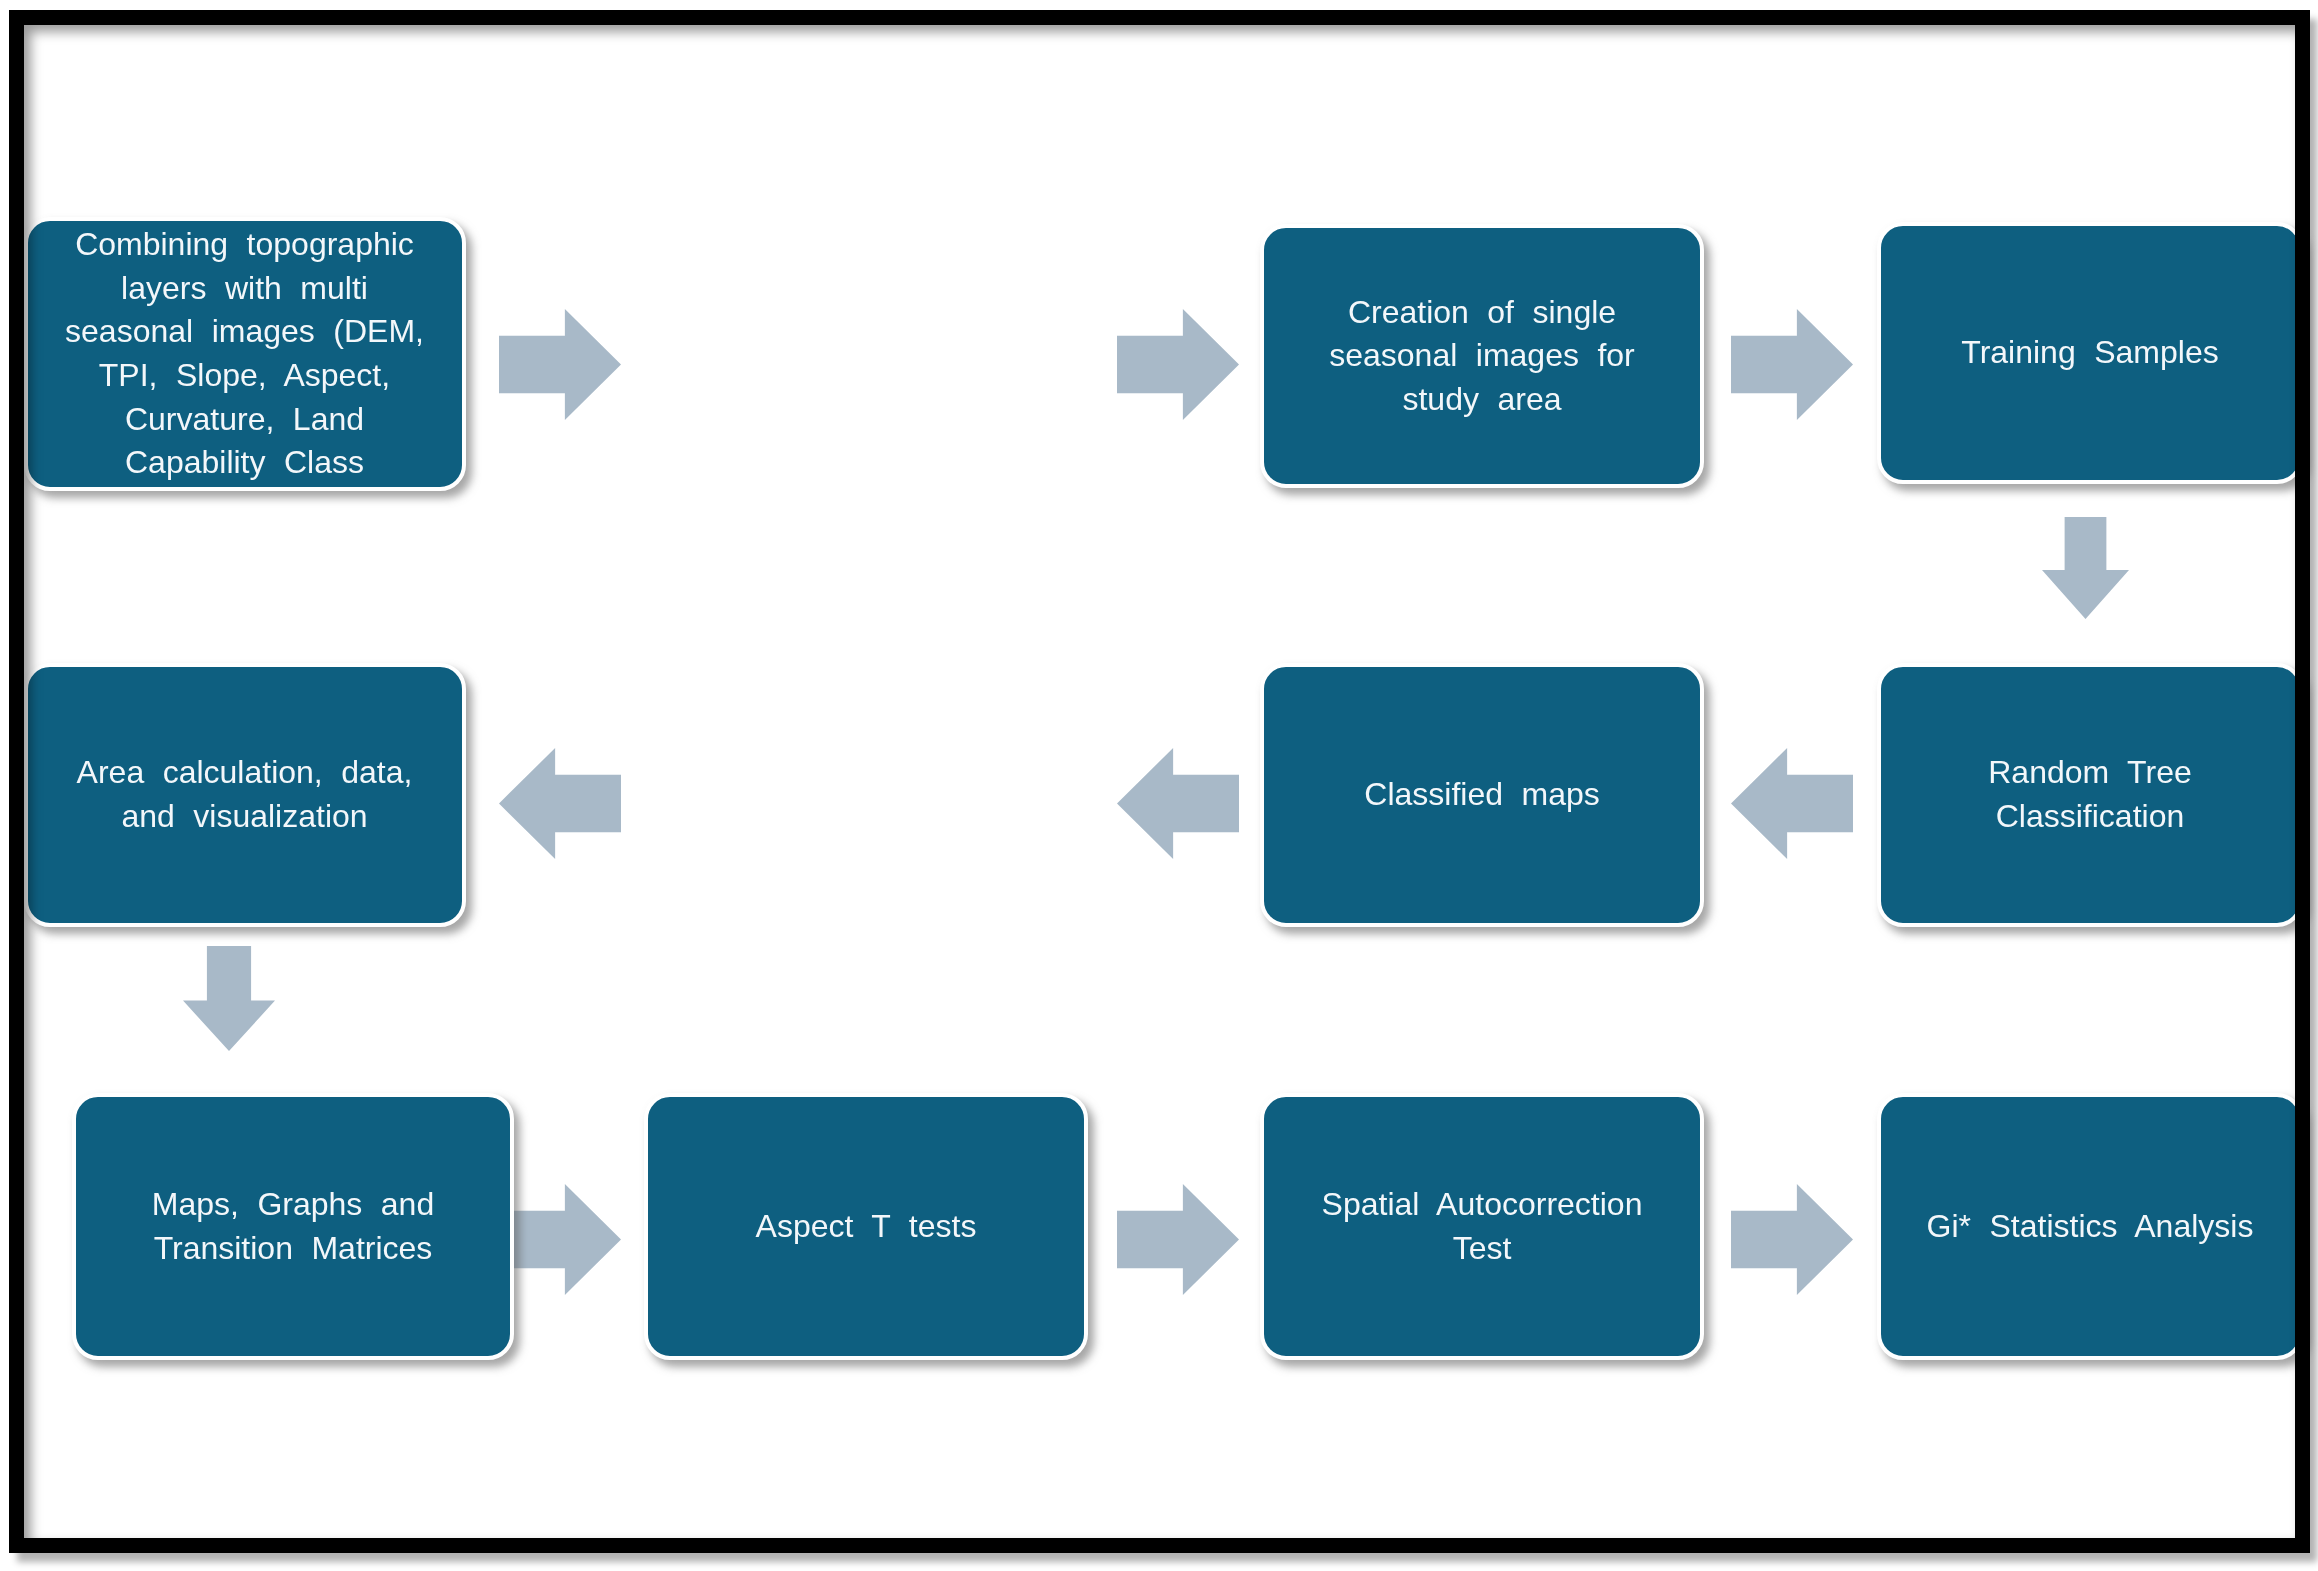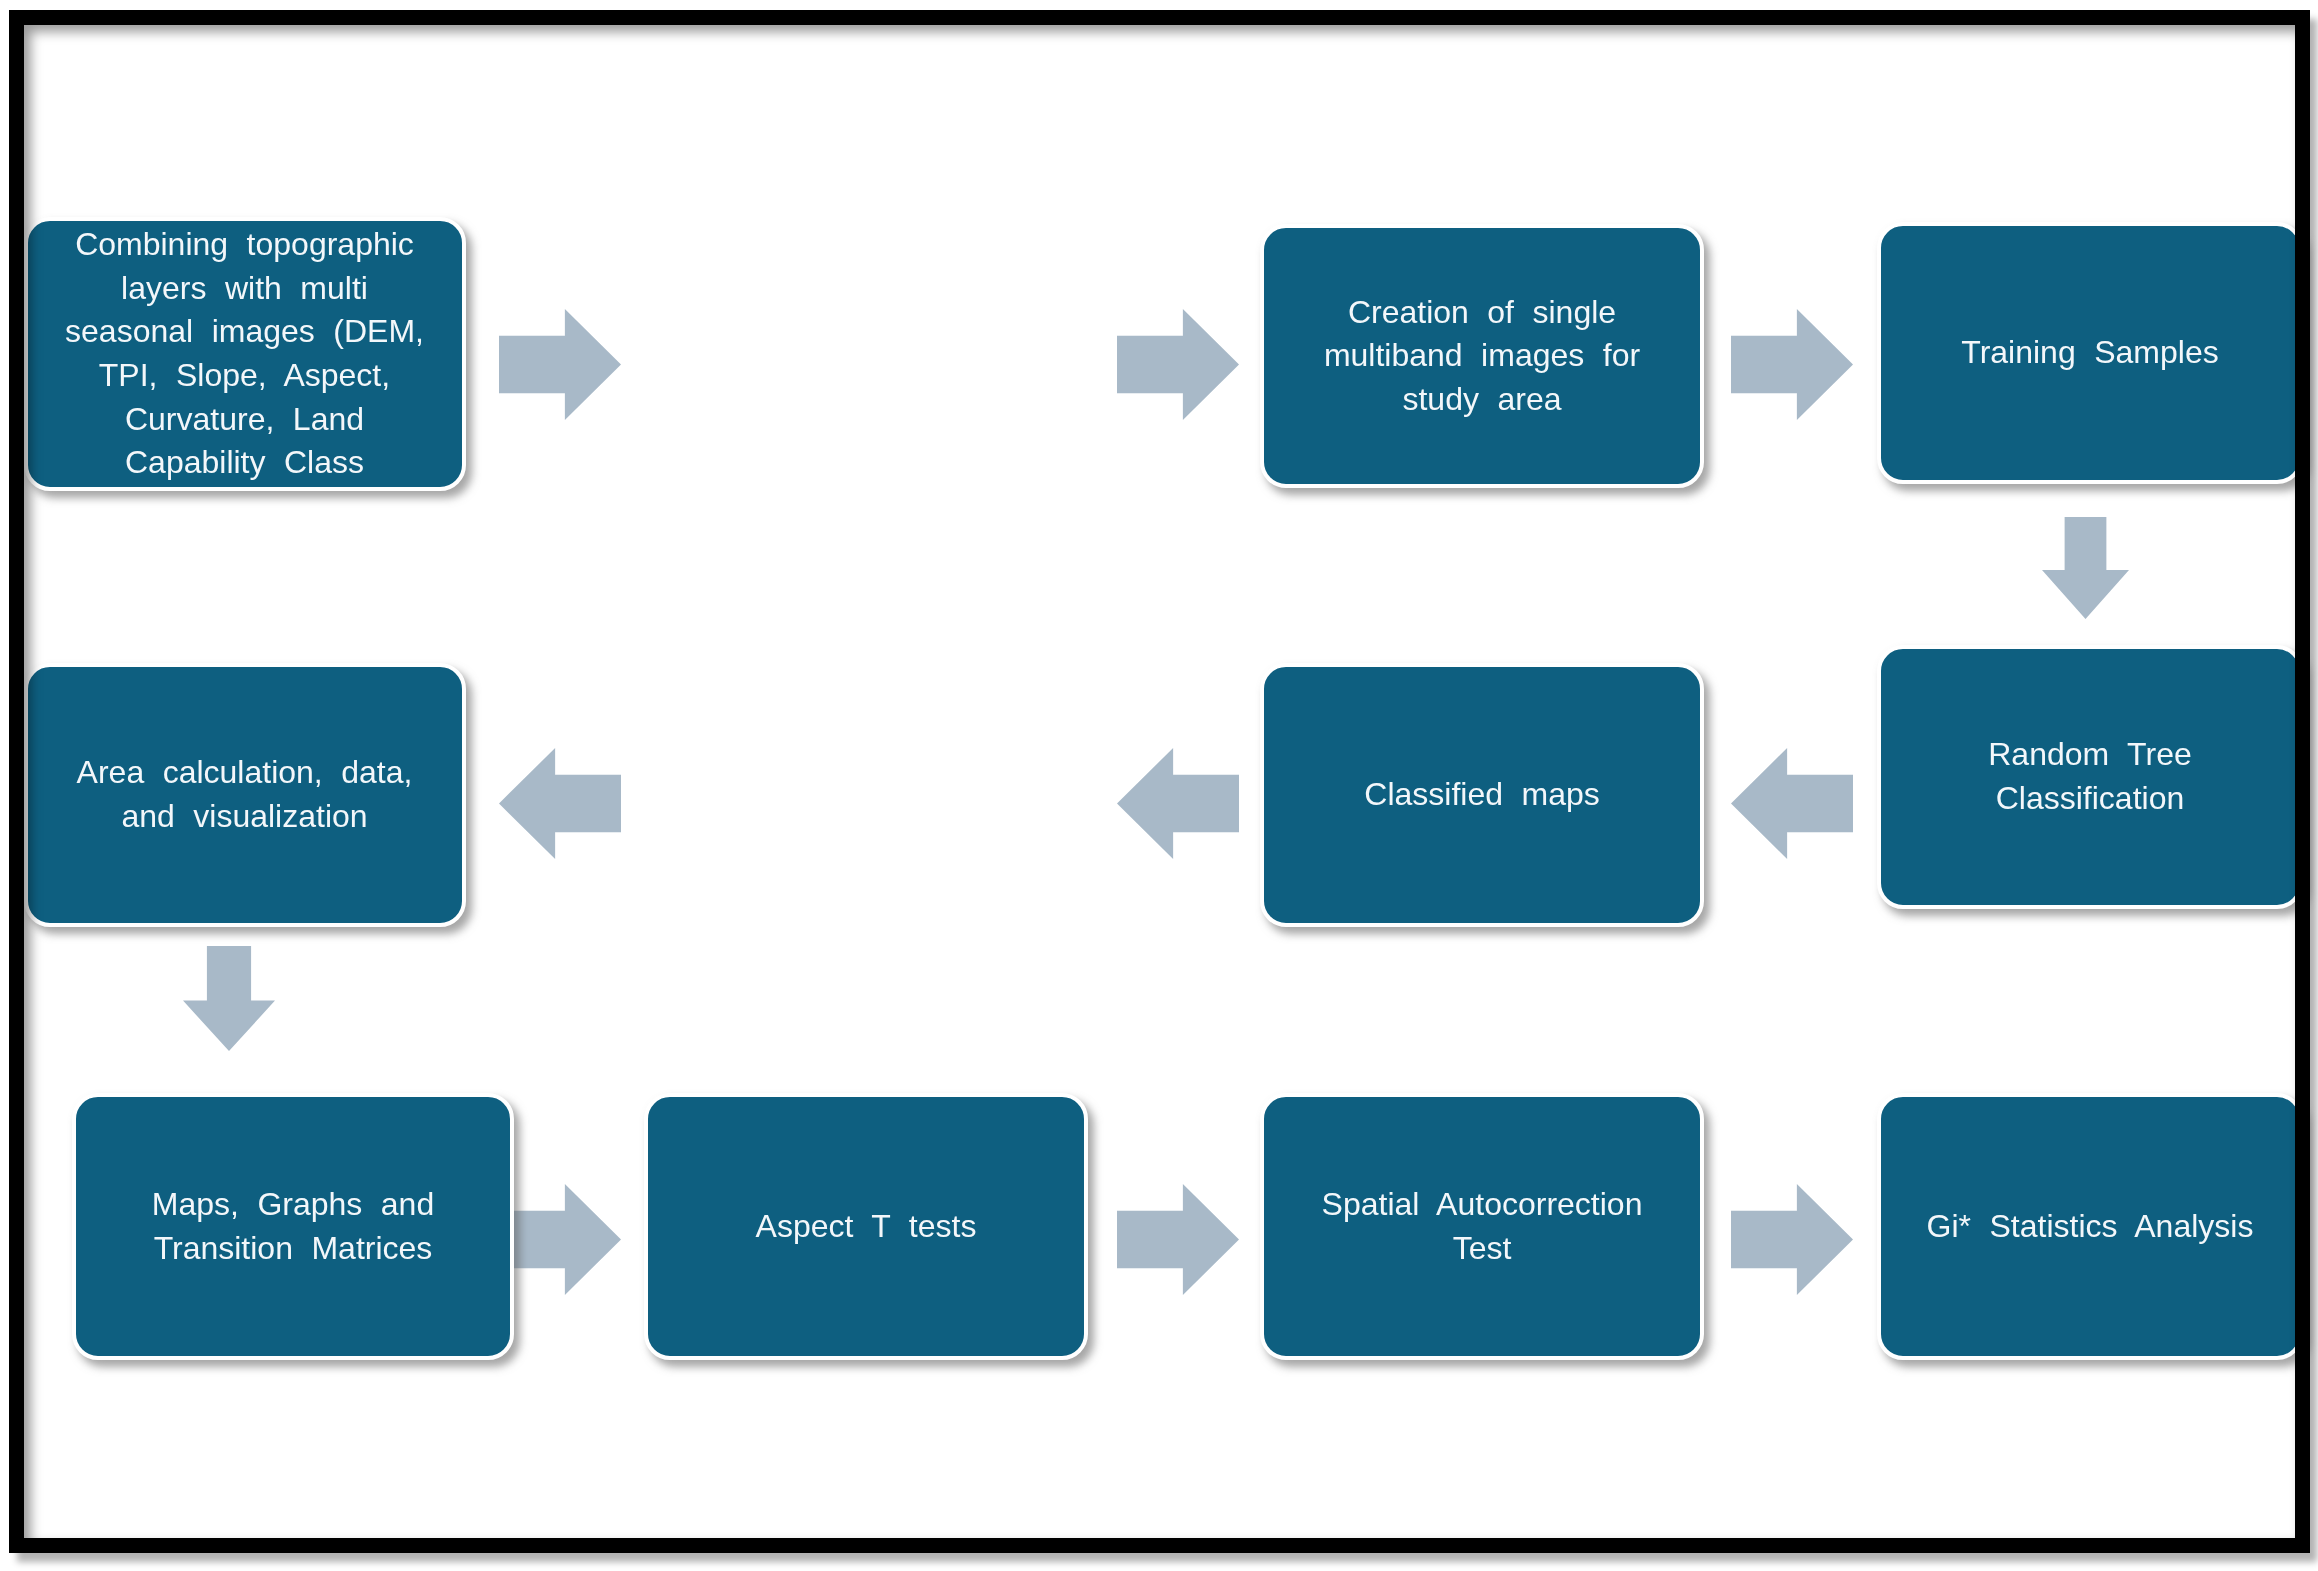--- a/index.html
+++ b/index.html
@@ -38,21 +38,21 @@
     line-height: 1.36;
     word-spacing: 0.30em;
     white-space: pre-line;
     padding: 11.2px 20px;
     z-index: 5;
   }
   .b1  { left: 23.5px;   top: 217px;  width: 442px; height: 274px; padding: 2.2px 14.5px; }
   .b2  { left: 644px; top: 224px;  width: 444px; height: 264px; }
   .b3  { left: 1260px; top: 224px;  width: 444px; height: 264px; }
   .b4  { left: 1877px; top: 222px;  width: 426px; height: 262px; }
-  .b5  { left: 1877px; top: 645px; width: 426px; height: 264px; }
+  .b5  { left: 1877px; top: 663px; width: 426px; height: 264px; }
   .b6  { left: 1260px; top: 663px; width: 444px; height: 264px; }
   .b7  { left: 644px; top: 663px; width: 444px; height: 264px; }
   .b8  { left: 23.5px;   top: 663px; width: 442px; height: 264px; }
   .b9  { left: 40px;   top: 1093px; width: 442px; height: 267px; margin-left: 32px; }
   .b10 { left: 644px; top: 1093px; width: 444px; height: 267px; }
   .b11 { left: 1260px; top: 1093px; width: 444px; height: 267px; }
   .b12 { left: 1877px; top: 1093px; width: 426px; height: 267px; }
   
   .arrow {
     position: absolute;
@@ -84,21 +84,21 @@
 
   <div class="box b1">Combining topographic
 layers with multi
 seasonal images (DEM,
 TPI, Slope, Aspect,
 Curvature, Land
 Capability Class</div>
   <div class="arrow right a-r1-1"></div>
   <div class="arrow right a-r1-2"></div>
   <div class="box b3">Creation of single
-multiband images for
+seasonal images for
 study area</div>
   <div class="arrow right a-r1-3"></div>
   <div class="box b4">Training Samples</div>
 
   <div class="arrow down a-d1"></div>
 
   <div class="box b5">Random Tree
 Classification</div>
   <div class="arrow left a-l2-1"></div>
   <div class="box b6">Classified maps</div>

